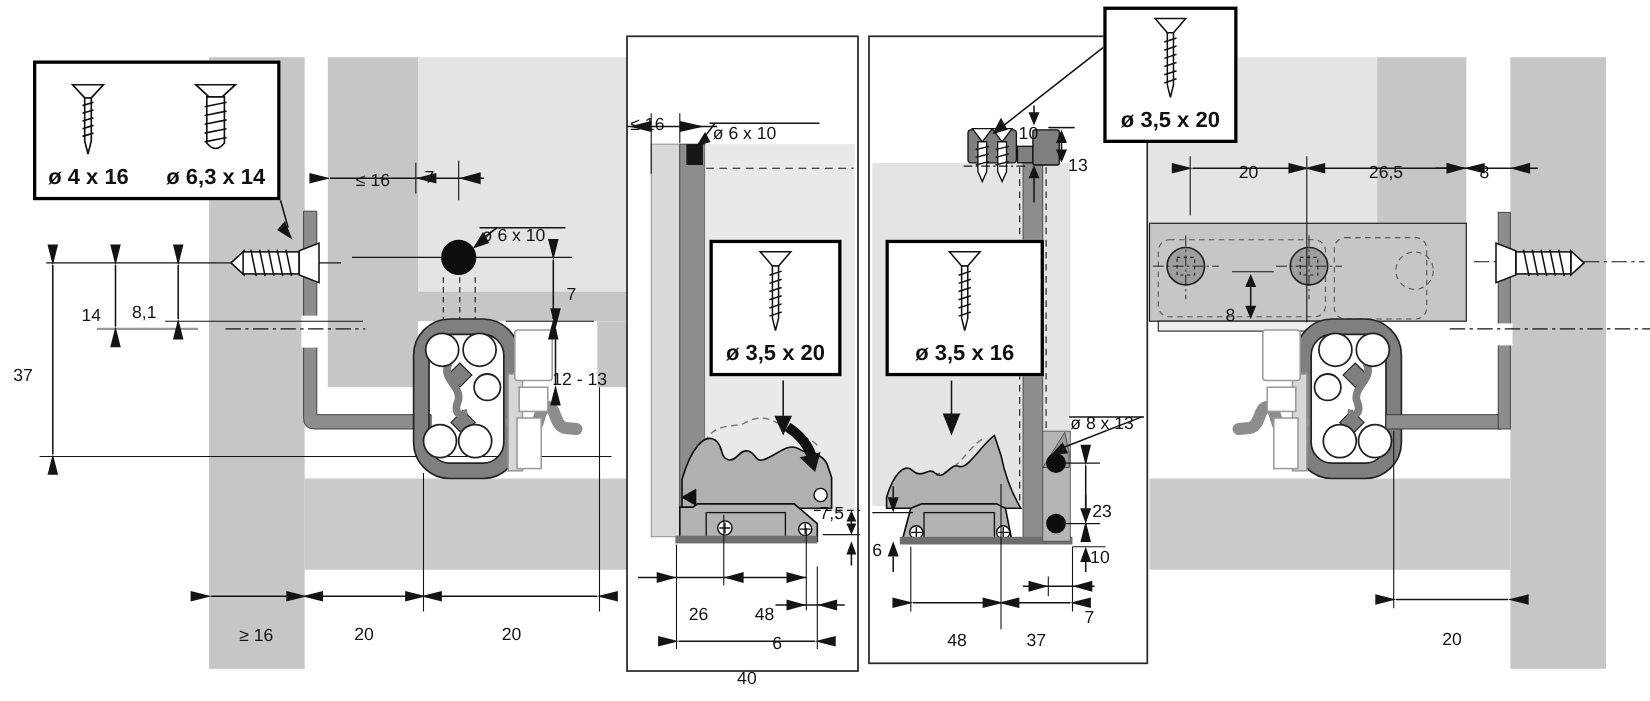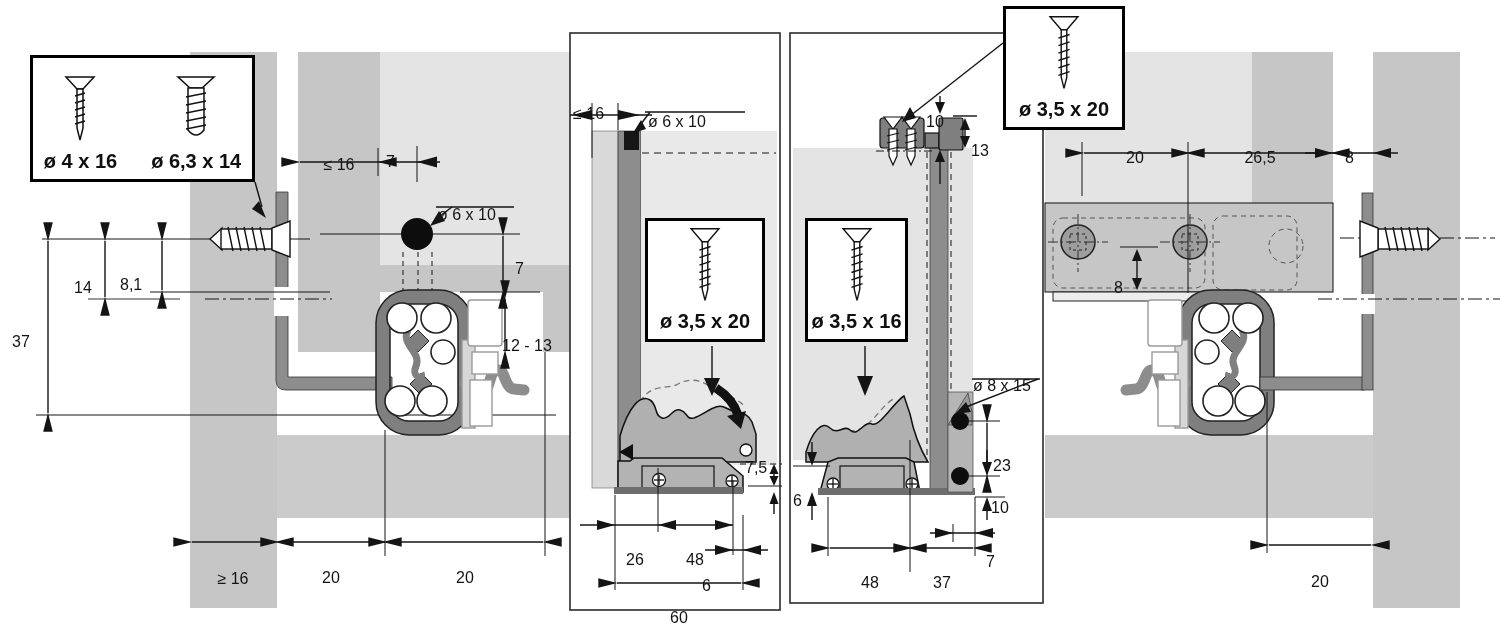--- a/index.html
+++ b/index.html
@@ -399,21 +399,21 @@
           <line x1="14" y1="34" x2="26" y2="30"></line>
       <line x1="14" y1="42" x2="26" y2="38"></line>
           <line x1="14" y1="50" x2="26" y2="46"></line>
       <line x1="14" y1="58" x2="26" y2="54"></line>
           <line x1="14" y1="66" x2="26" y2="62"></line>
     </g>
   </svg>
   <div class="blabel">ø 3,5 x 20</div>
 </div>
 
-<div class="specbox" style="left:805px;top:218px;width:103px;height:124px">
+<div class="specbox" style="left:805px;top:218px;width:144px;height:124px">
   <svg width="40" height="80" viewBox="0 0 40 86" style="margin-top:5px">
     <g fill="#fff" stroke="#111" stroke-width="1.5">
       <path d="M5 3 H35 L23 17 H17 Z"></path>
       <path d="M17 17 V68 L20 80 L23 68 V17 Z"></path>
       <line x1="14" y1="26" x2="26" y2="22"></line>
           <line x1="14" y1="34" x2="26" y2="30"></line>
       <line x1="14" y1="42" x2="26" y2="38"></line>
           <line x1="14" y1="50" x2="26" y2="46"></line>
       <line x1="14" y1="58" x2="26" y2="54"></line>
           <line x1="14" y1="66" x2="26" y2="62"></line>
@@ -449,25 +449,25 @@
 <div class="dim dimc" style="left:200px;top:547px;width:66px">≥ 16</div>
 <div class="dim dimc" style="left:301px;top:546px;width:60px">20</div>
 <div class="dim dimc" style="left:435px;top:546px;width:60px">20</div>
 
 <div class="dim" style="left:573px;top:82px">≤ 16</div>
 <div class="dim" style="left:648px;top:90px">ø 6 x 10</div>
 <div class="dim" style="left:745px;top:436px">7,5</div>
 <div class="dim dimc" style="left:613px;top:528px;width:44px">26</div>
 <div class="dim dimc" style="left:673px;top:528px;width:44px">48</div>
 <div class="dim" style="left:702px;top:554px">6</div>
-<div class="dim dimc" style="left:655px;top:586px;width:48px">60</div>
+<div class="dim dimc" style="left:655px;top:586px;width:48px">40</div>
 
 <div class="dim" style="left:926px;top:90px">10</div>
 <div class="dim" style="left:971px;top:119px">13</div>
-<div class="dim" style="left:973px;top:354px">ø 8 x 15</div>
+<div class="dim" style="left:973px;top:354px">ø 8 x 13</div>
 <div class="dim" style="left:993px;top:434px">23</div>
 <div class="dim" style="left:991px;top:476px">10</div>
 <div class="dim" style="left:793px;top:469px">6</div>
 <div class="dim dimc" style="left:850px;top:551px;width:40px">48</div>
 <div class="dim dimc" style="left:922px;top:551px;width:40px">37</div>
 <div class="dim" style="left:986px;top:530px">7</div>
 
 <div class="dim dimc" style="left:1115px;top:126px;width:40px">20</div>
 <div class="dim dimc" style="left:1230px;top:126px;width:60px">26,5</div>
 <div class="dim" style="left:1345px;top:126px">8</div>

